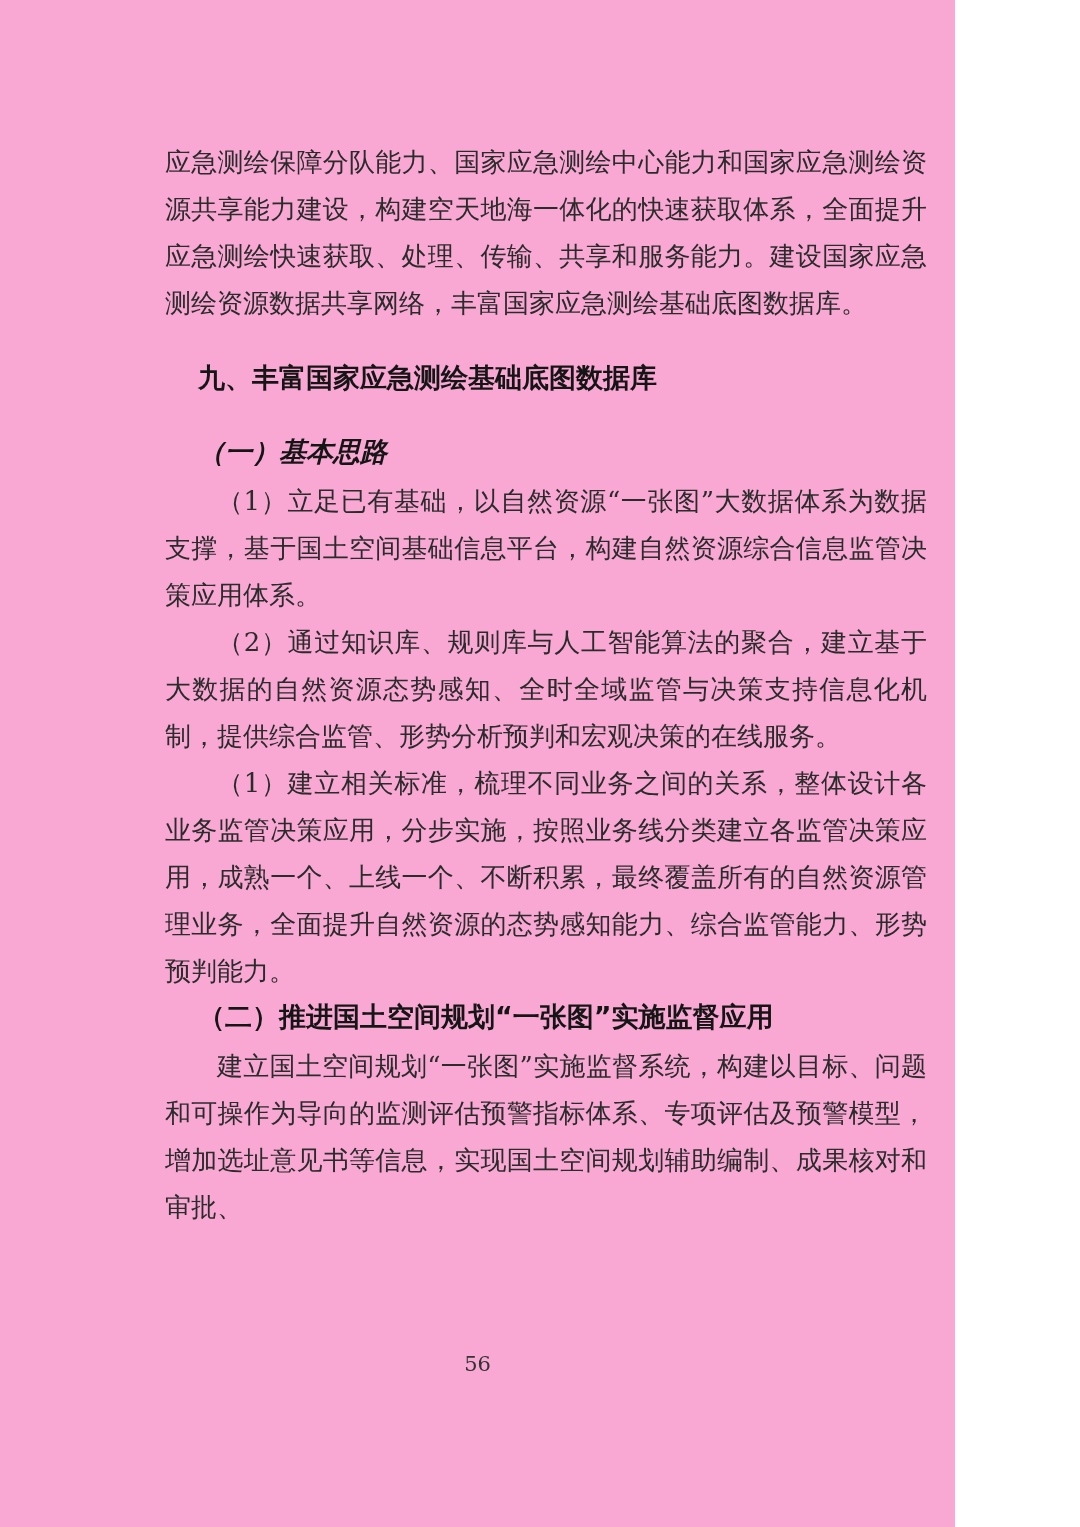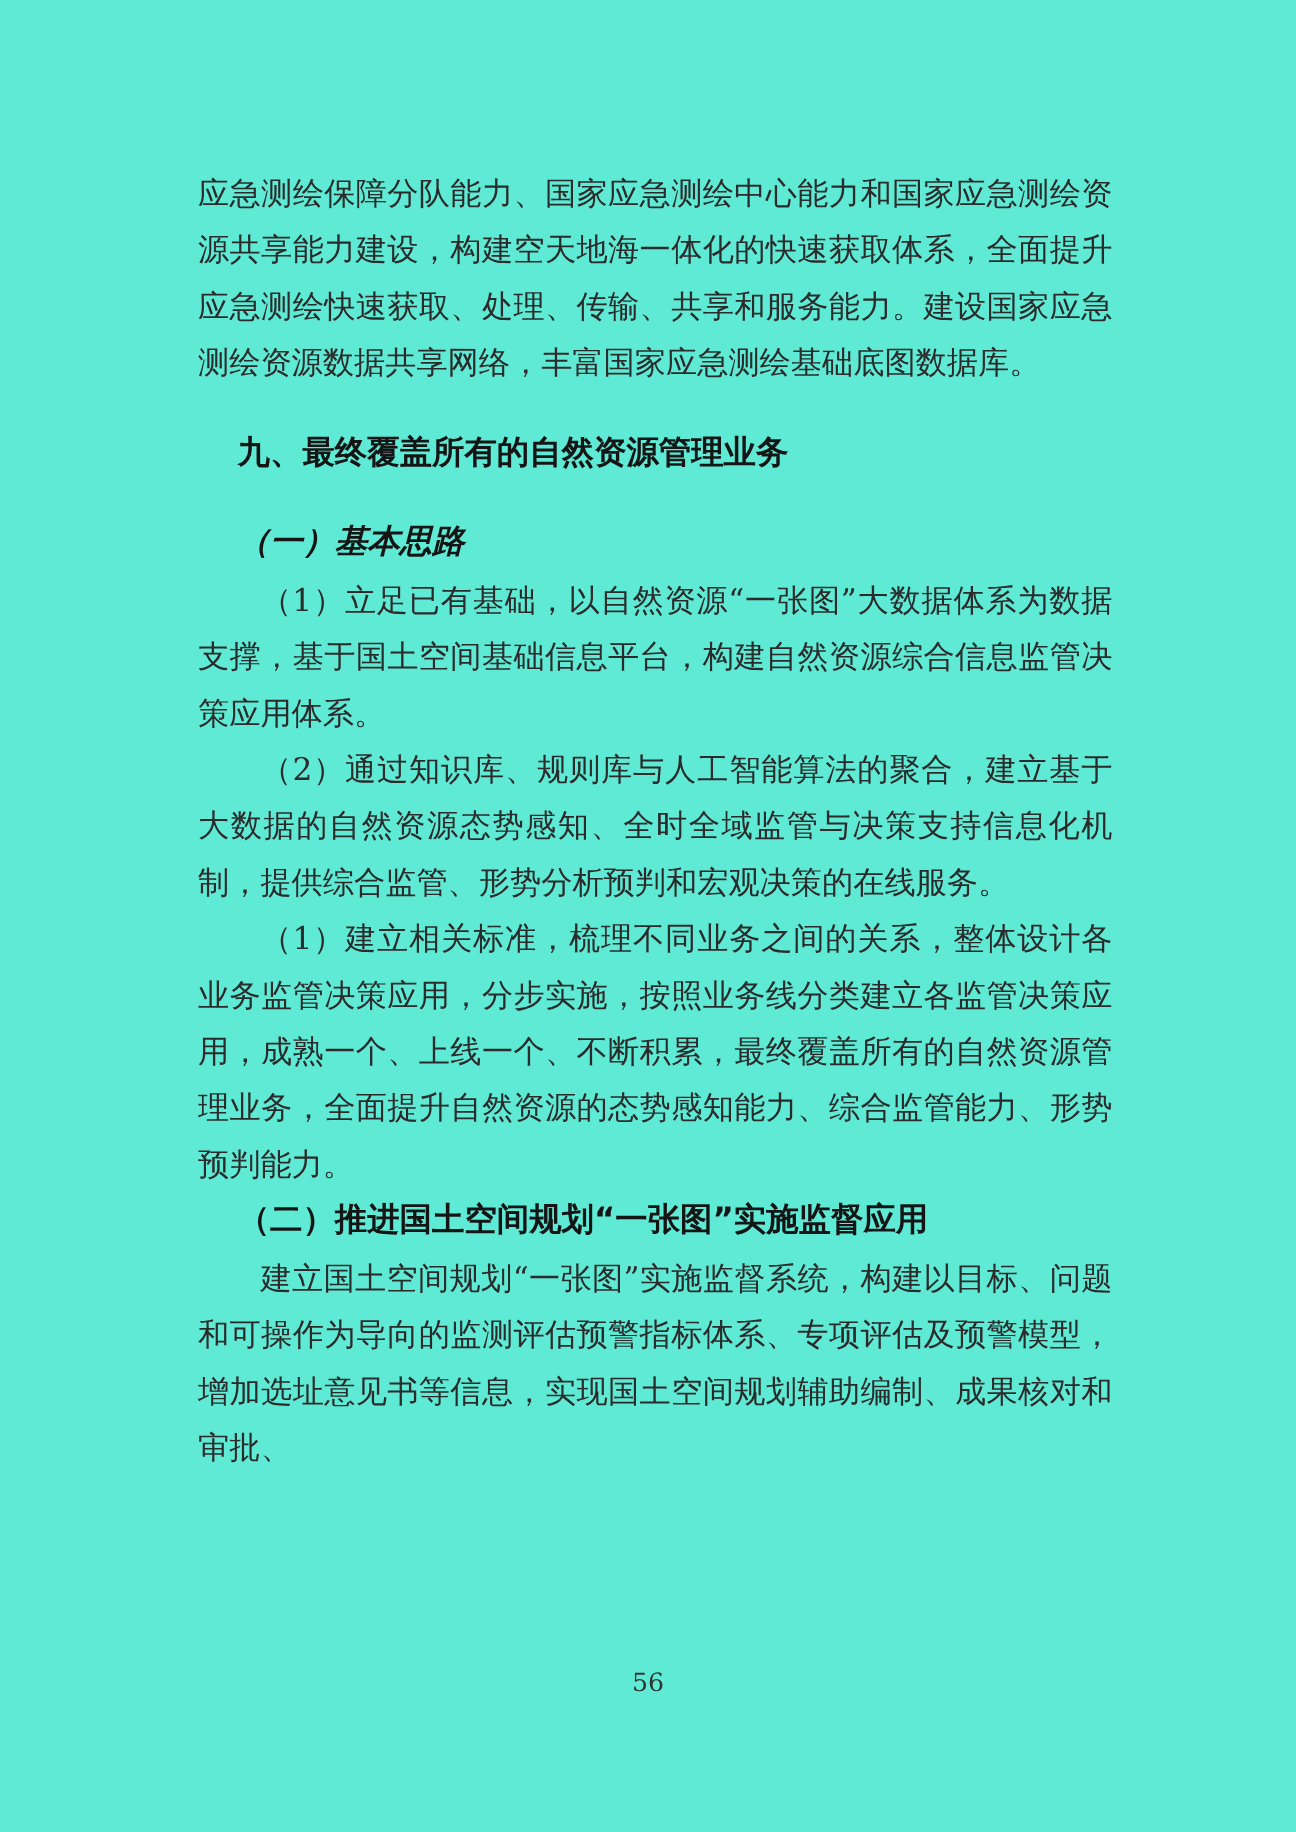--- a/index.html
+++ b/index.html
@@ -2,23 +2,23 @@
 <html lang="zh"><head>
 <meta charset="utf-8">
 <style>
   html, body {
     margin: 0;
     padding: 0;
     background: #ffffff;
   }
   .page {
     position: relative;
-    width: 1080px;
+    width: 955px;
     height: 1527px;
-    background: #5eead4;
+    background: #f9a8d4;
     overflow: hidden;
   }
   .content {
     position: absolute;
     left: 165px;
     top: 139px;
     width: 762px;
   }
   .body-para {
     font-family: "DejaVu Serif", "Liberation Serif", serif;
@@ -50,37 +50,37 @@
   .h-sub2 {
     margin-top: 2px;
   }
   .after-heading {
     margin-top: 6px;
   }
   .page-number {
     position: absolute;
     left: 0;
     right: 0;
-    top: 1390px;
+    top: 1352px;
     text-align: center;
     font-family: "DejaVu Serif", "Liberation Serif", serif;
     font-size: 21px;
     color: #333333;
   }
 </style>
 </head>
 <body>
 
 <div class="page">
   <div class="content">
 
     <p class="body-para">应急测绘保障分队能力、国家应急测绘中心能力和国家应急测绘资源共享能力建设，构建空天地海一体化的快速获取体系，全面提升应急测绘快速获取、处理、传输、共享和服务能力。建设国家应急测绘资源数据共享网络，丰富国家应急测绘基础底图数据库。</p>
 
 
-    <h2 class="h-section">九、最终覆盖所有的自然资源管理业务</h2>
+    <h2 class="h-section">九、丰富国家应急测绘基础底图数据库</h2>
 
     <h3 class="h-section h-sub1">（一）基本思路</h3>
 
     <p class="body-para indent after-heading">（1）立足已有基础，以自然资源“一张图”大数据体系为数据支撑，基于国土空间基础信息平台，构建自然资源综合信息监管决策应用体系。</p>
 
     <p class="body-para indent">（2）通过知识库、规则库与人工智能算法的聚合，建立基于大数据的自然资源态势感知、全时全域监管与决策支持信息化机制，提供综合监管、形势分析预判和宏观决策的在线服务。</p>
 
     <p class="body-para indent">（1）建立相关标准，梳理不同业务之间的关系，整体设计各业务监管决策应用，分步实施，按照业务线分类建立各监管决策应用，成熟一个、上线一个、不断积累，最终覆盖所有的自然资源管理业务，全面提升自然资源的态势感知能力、综合监管能力、形势预判能力。</p>
 
     <h3 class="h-section h-sub2">（二）推进国土空间规划“一张图”实施监督应用</h3>

